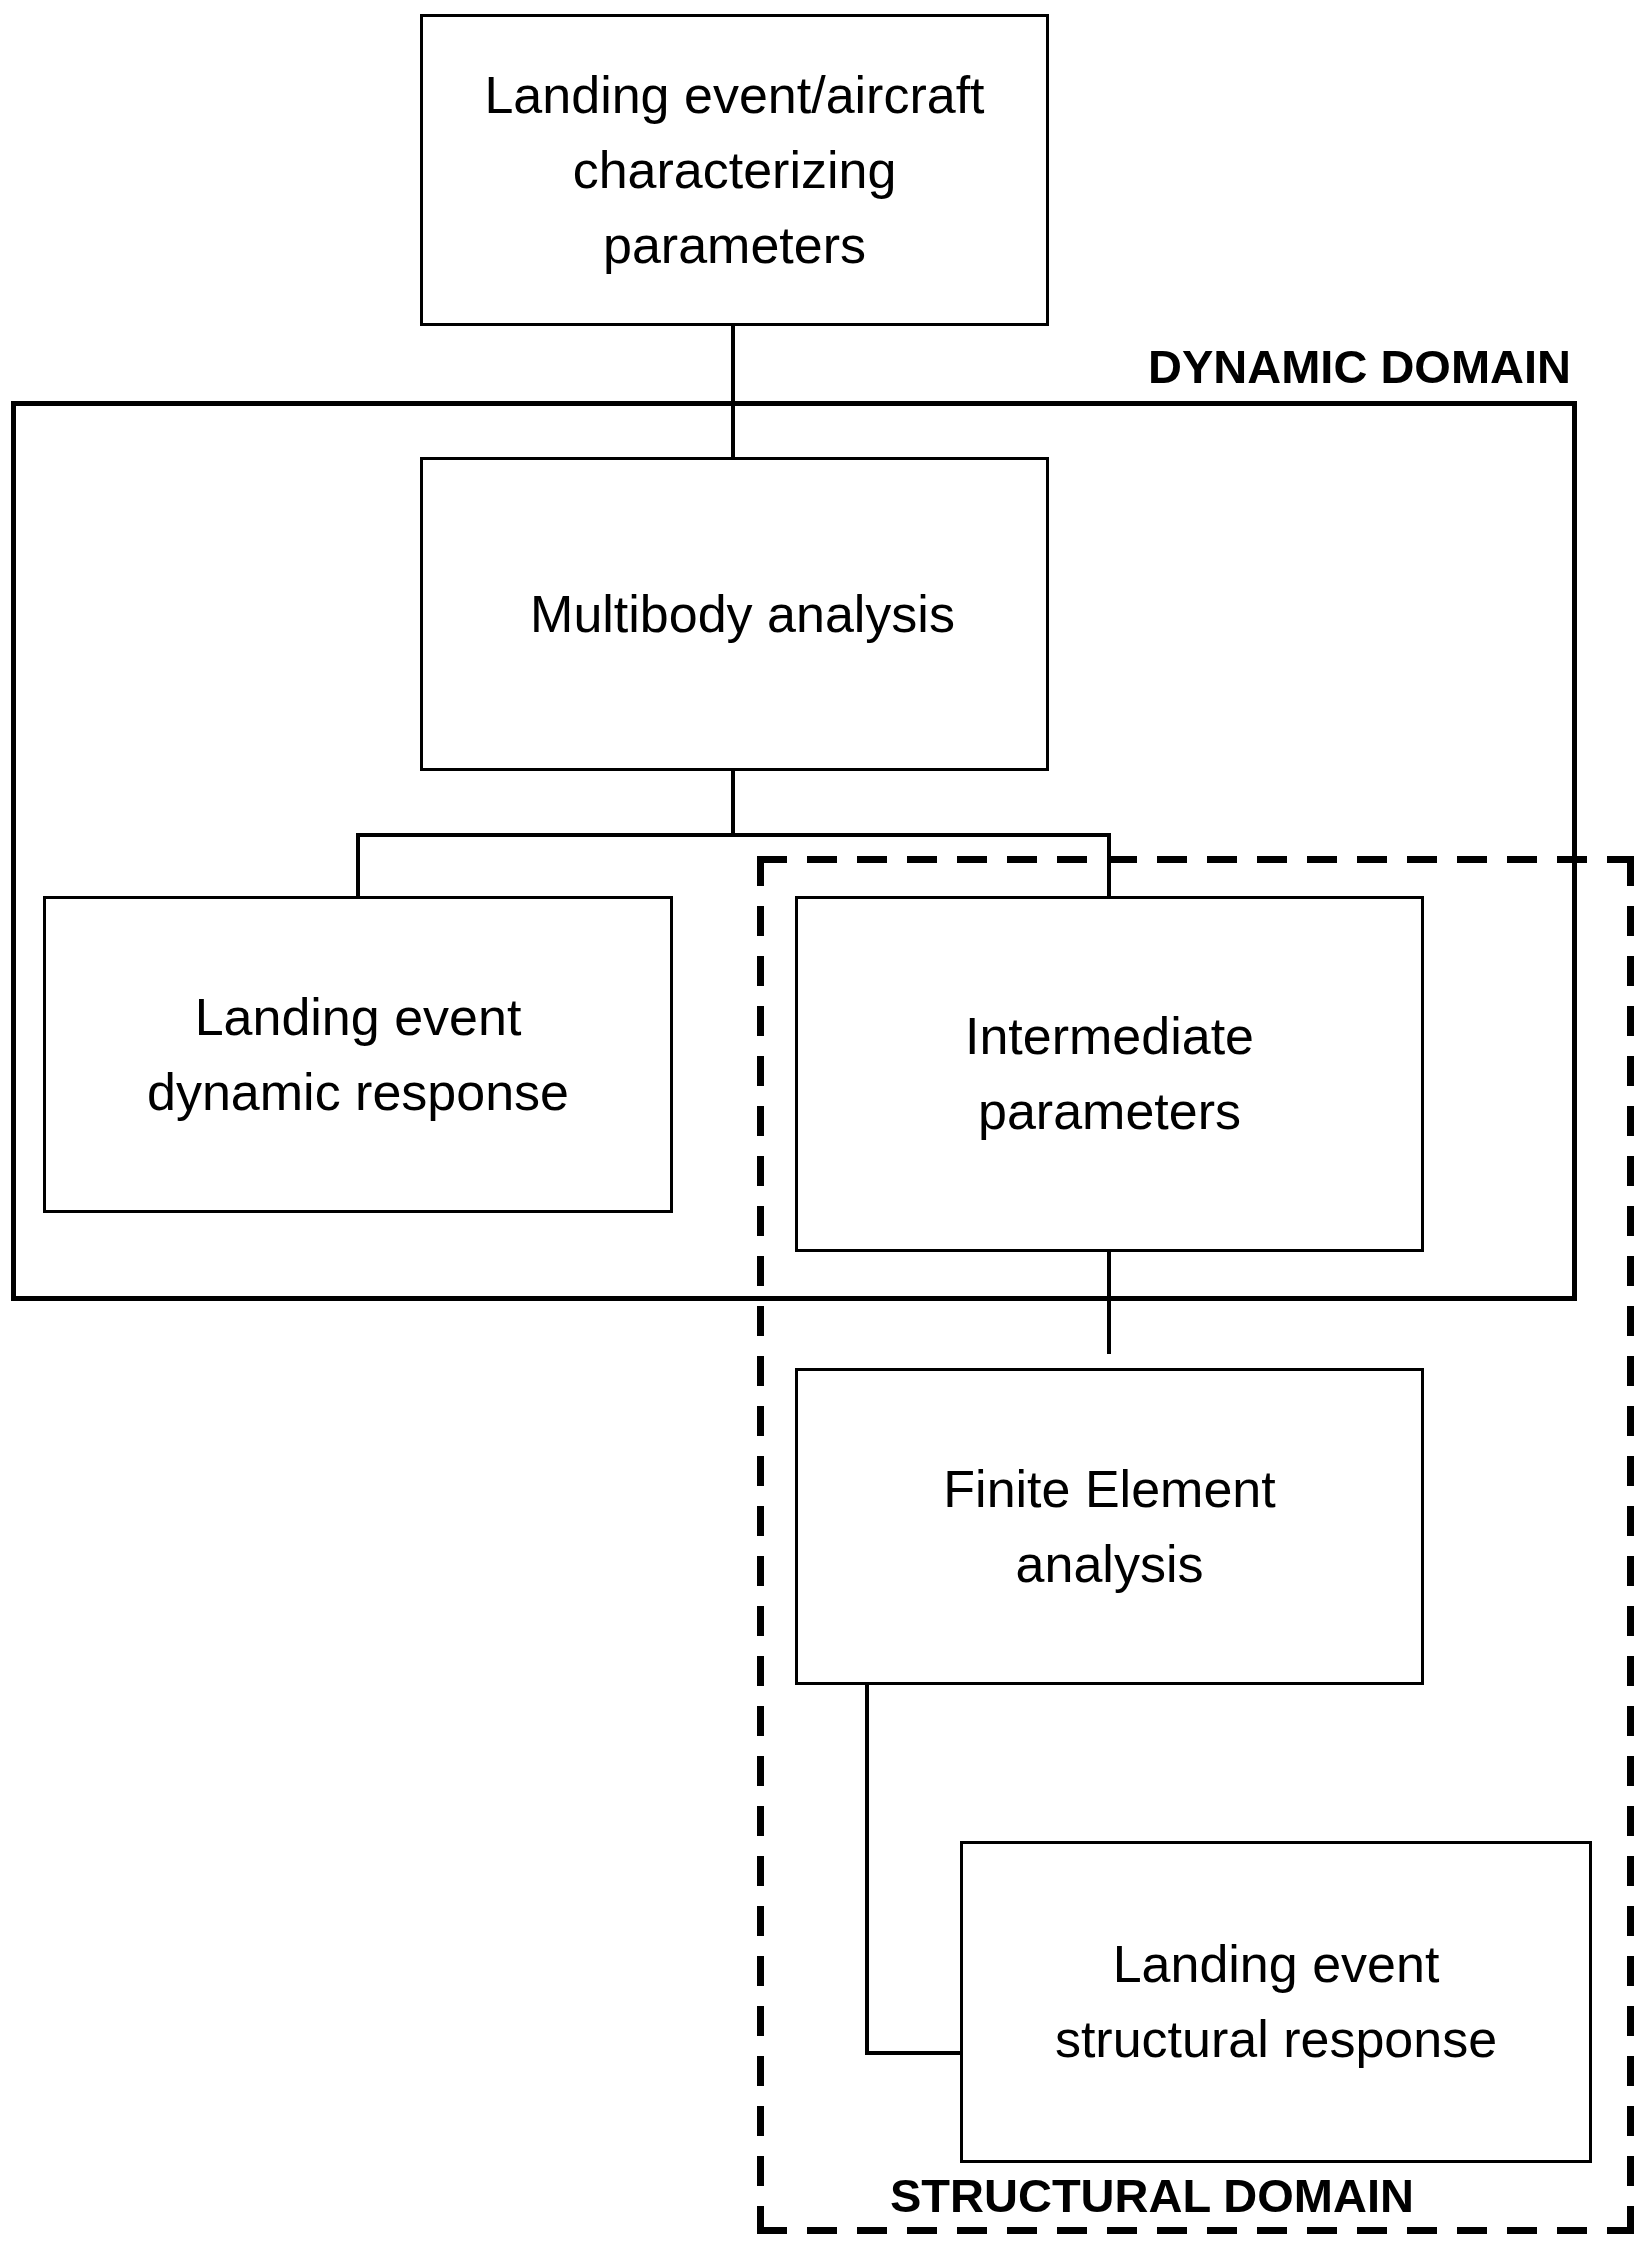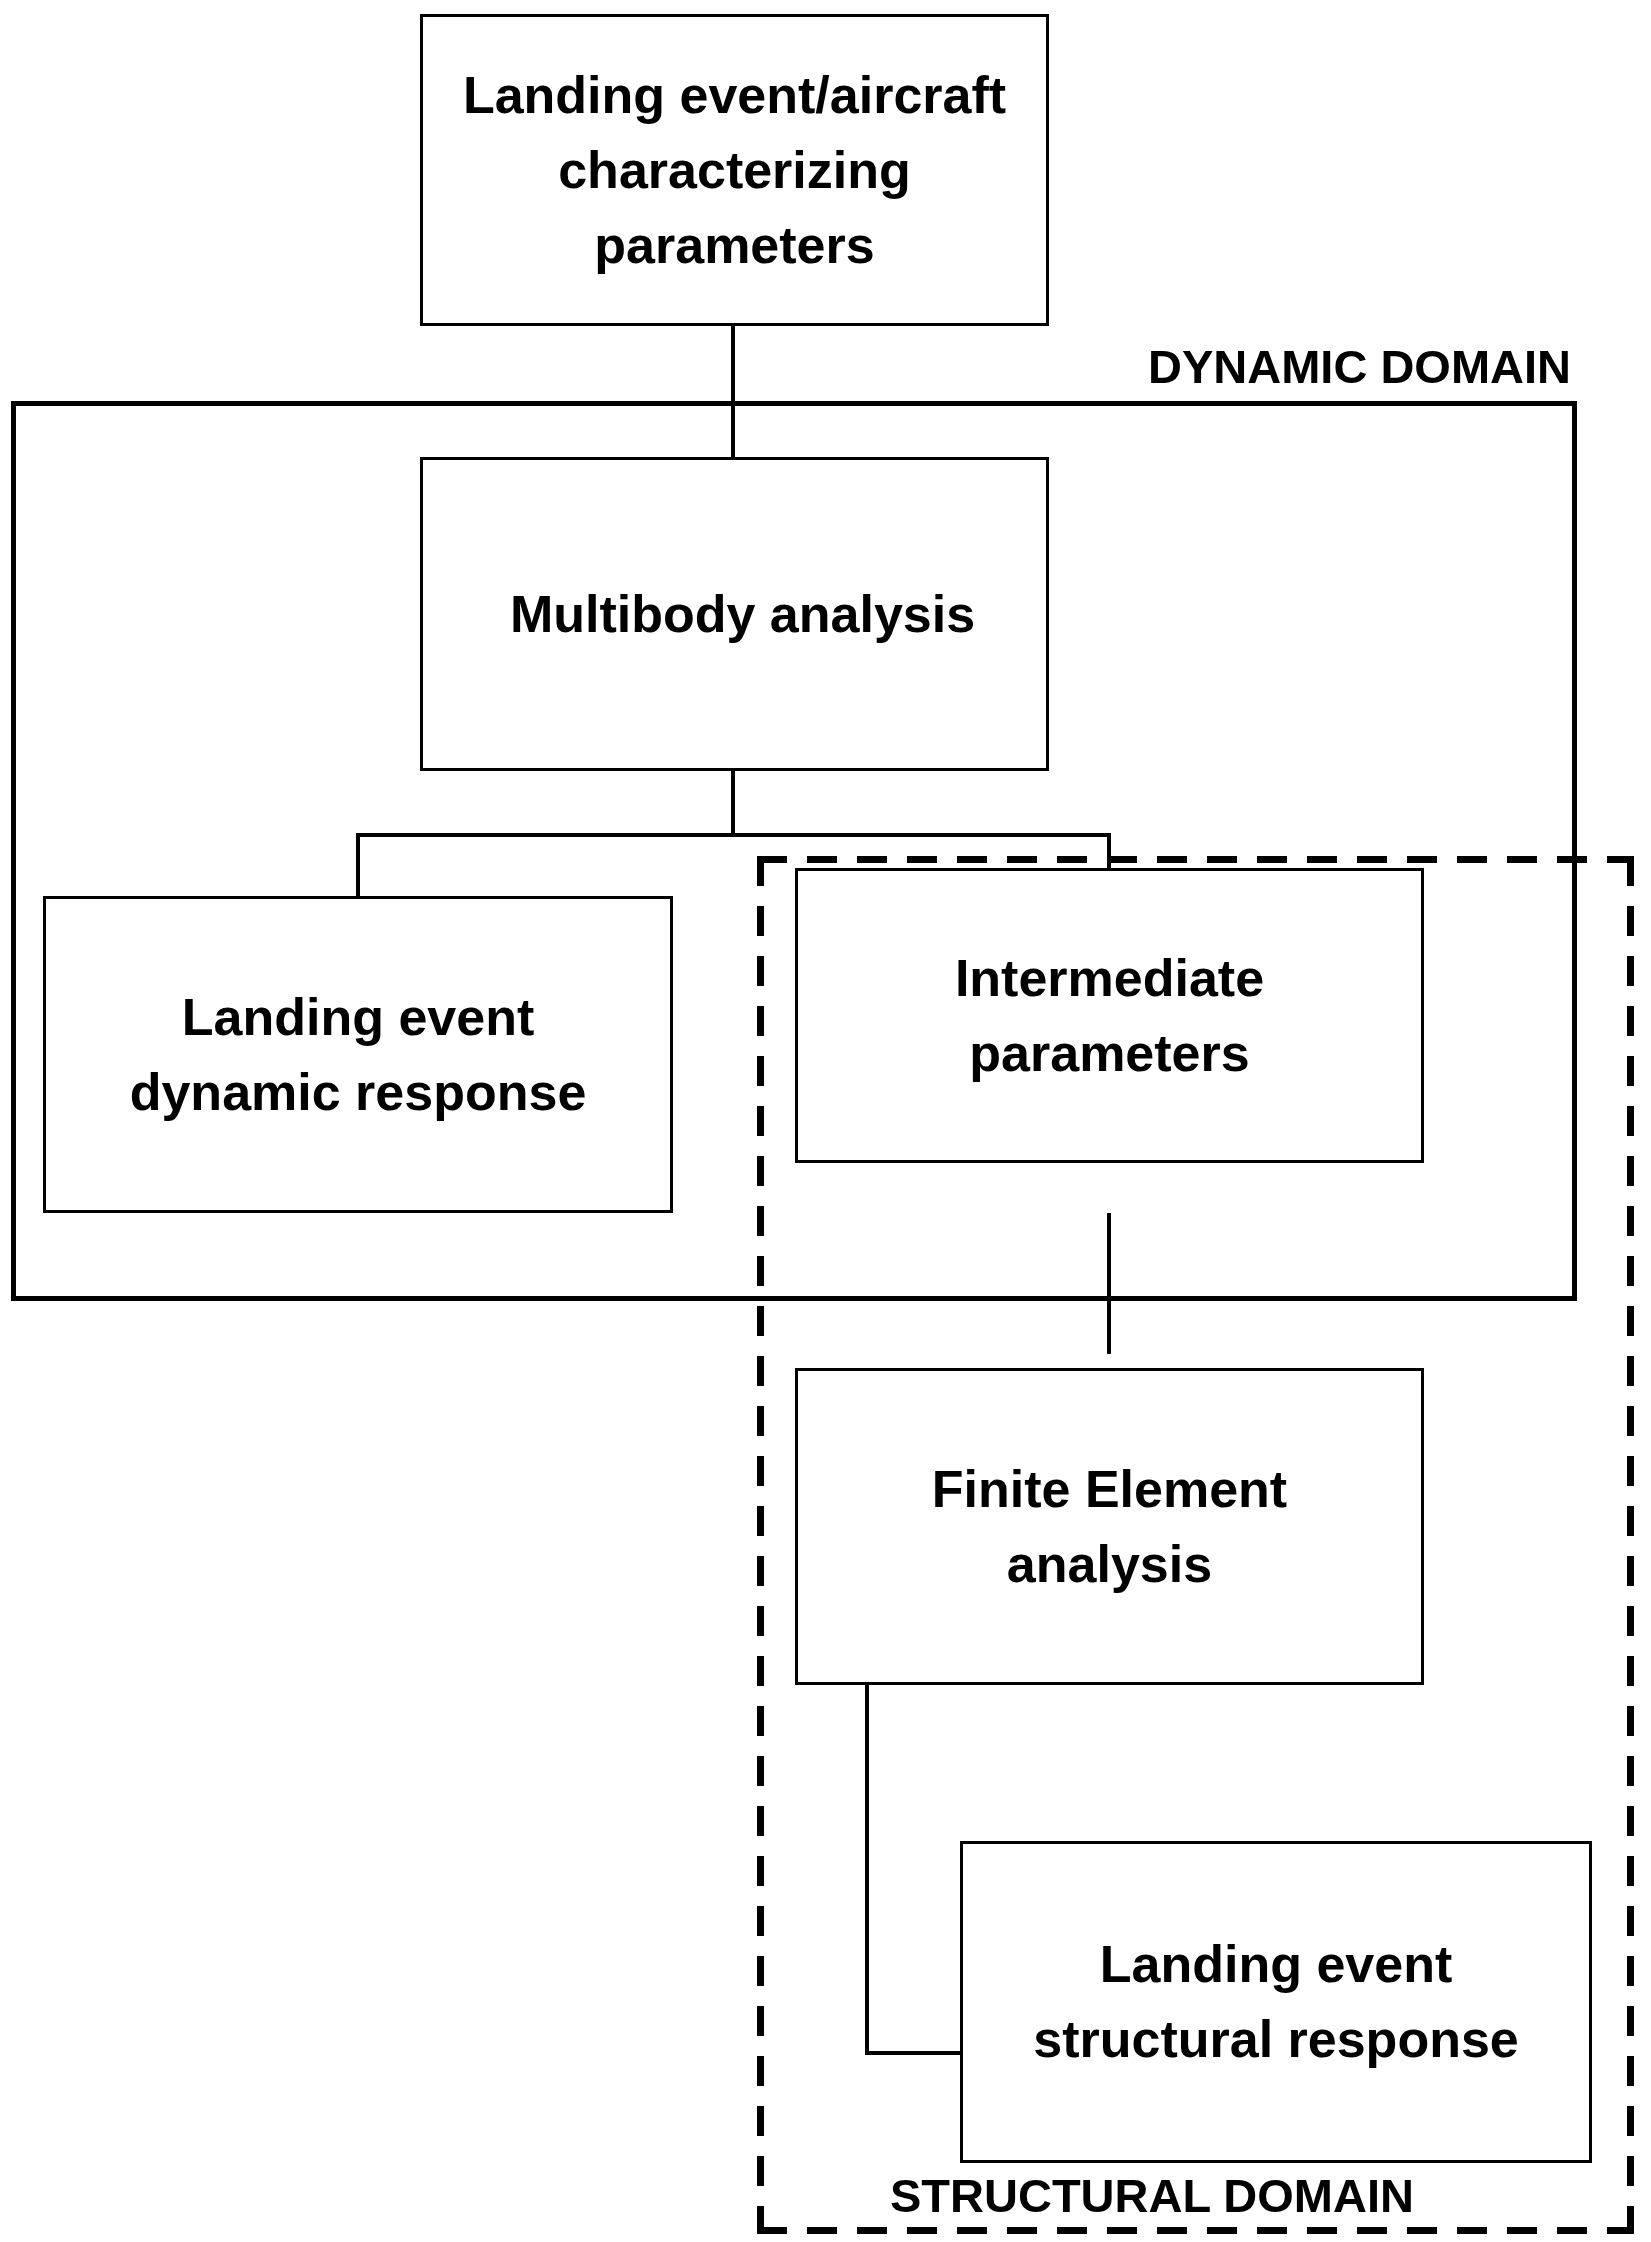--- a/index.html
+++ b/index.html
@@ -23,21 +23,20 @@
     align-items: center;
     justify-content: center;
     text-align: center;
     z-index: 30;
   }
   .node-label {
     font-size: 52px;
     line-height: 75px;
     white-space: pre-line;
     color: #000000;
-    font-weight: bold;
   }
 
   
   .line { position: absolute; background: #000000; z-index: 20; }
 
   
   .domain-solid {
     position: absolute;
     border: 5.6px solid #000000;
     box-sizing: border-box;
@@ -60,21 +59,21 @@
     color: #000000;
     z-index: 40;
   }
   #dynamic-domain-label   { left: 928px;  top: 341px;  width: 643px; text-align: right; }
   #structural-domain-label{ left: 890px;  top: 2170px; width: 653px; text-align: left; }
 
   
   #node-top          { left: 420px;  top: 14px;   width: 629px; height: 312px; }
   #node-multibody    { left: 420px;  top: 457px;  width: 629px; height: 314px; padding-left: 16px; }
   #node-dyn-response { left: 43px;   top: 896px;  width: 630px; height: 317px; }
-  #node-intermediate { left: 795px;  top: 868px;  width: 629px; height: 295px; }
+  #node-intermediate { left: 795px;  top: 896px;  width: 629px; height: 356px; }
   #node-fea          { left: 795px;  top: 1352px; width: 629px; height: 317px; margin-top: 16px; }
   #node-struct-resp  { left: 960px; top: 1841px; width: 632px; height: 322px; }
 
   
   #dynamic-domain-rect { left: 11.2px; top: 401px; width: 1566px; height: 900px; }
   
   #dash-top    { left: 757px;  top: 856px;  width: 876px; }
   #dash-bottom { left: 757px;  top: 2227px; width: 876px; }
   #dash-left   { left: 757px;  top: 856px;  height: 1378px; }
   #dash-right  { left: 1627px; top: 856px;  height: 1378px; }

